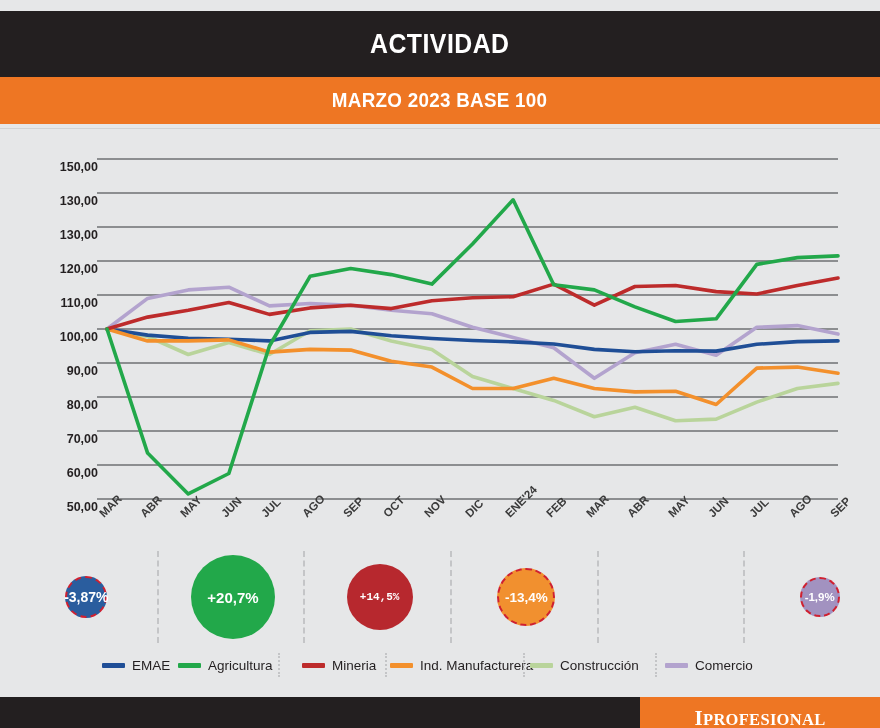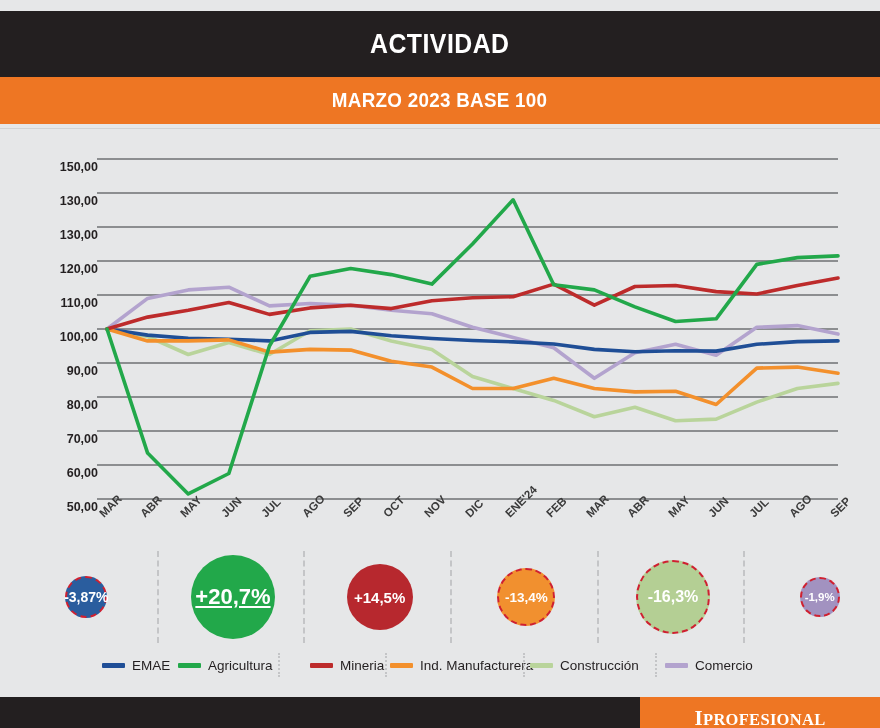--- a/index.html
+++ b/index.html
@@ -158,51 +158,48 @@
         <div class="xlabel" style="left: 787.389px; top: 382px;">AGO</div>
         <div class="xlabel" style="left: 828px; top: 382px;">SEP</div>
       </div>
   </div>
 
   <div class="badges" id="badges">
       <div class="badge-cell" style="left: 22px; width: 128.667px;">
         <div class="bubble ringed" style="width: 42px; height: 42px; background: rgb(42, 93, 158); font-size: 14px;">-3,87%</div>
       </div>
       <div class="badge-cell" style="left: 168.667px; width: 128.667px;">
-        <div class="bubble" style="width: 84px; height: 84px; background: rgb(34, 168, 74); font-size: 22px; text-decoration: underline;">+20,7%</div>
+        <div class="bubble" style="width: 84px; height: 84px; background: rgb(34, 168, 74); font-size: 15px;">+20,7%</div>
       </div>
       <div class="divider" style="left: 156.667px;"></div>
       <div class="badge-cell" style="left: 315.333px; width: 128.667px;">
-        <div class="bubble" style="width: 66px; height: 66px; background: rgb(183, 40, 46); font-size: 15px;">+14,5%</div>
+        <div class="bubble" style="width: 66px; height: 66px; background: rgb(183, 40, 46); font-size: 11px; font-family: Liberation Mono, monospace;">+14,5%</div>
       </div>
       <div class="divider" style="left: 303.333px;"></div>
       <div class="badge-cell" style="left: 462px; width: 128.667px;">
         <div class="bubble ringed" style="width: 58px; height: 58px; background: rgb(241, 144, 47); font-size: 13.5px;">-13,4%</div>
       </div>
       <div class="divider" style="left: 450px;"></div>
-      <div class="badge-cell" style="left: 608.667px; width: 128.667px;">
-        <div class="bubble ringed" style="width: 74px; height: 74px; background: rgb(180, 207, 148); font-size: 16px;">-16,3%</div>
-      </div>
       <div class="divider" style="left: 596.667px;"></div>
       <div class="badge-cell" style="left: 755.333px; width: 128.667px;">
         <div class="bubble ringed" style="width: 40px; height: 40px; background: rgb(162, 146, 192); font-size: 11.5px;">-1,9%</div>
       </div>
       <div class="divider" style="left: 743.333px;"></div>
     </div>
 
   <div class="legend" id="legend">
       <div class="legend-item" style="left: 102px;">
         <span class="legend-swatch" style="background: rgb(31, 78, 150);"></span>
         <span class="legend-label">EMAE</span>
       </div>
       <div class="legend-item" style="left: 178px;">
         <span class="legend-swatch" style="background: rgb(34, 168, 74);"></span>
         <span class="legend-label">Agricultura</span>
       </div>
-      <div class="legend-item" style="left: 310px;">
+      <div class="legend-item" style="left: 302px;">
         <span class="legend-swatch" style="background: rgb(189, 43, 43);"></span>
         <span class="legend-label">Mineria</span>
       </div>
       <div class="legend-item" style="left: 390px;">
         <span class="legend-swatch" style="background: rgb(243, 144, 44);"></span>
         <span class="legend-label">Ind. Manufacturera</span>
       </div>
       <div class="legend-item" style="left: 665px;">
         <span class="legend-swatch" style="background: rgb(179, 163, 206);"></span>
         <span class="legend-label">Comercio</span>

